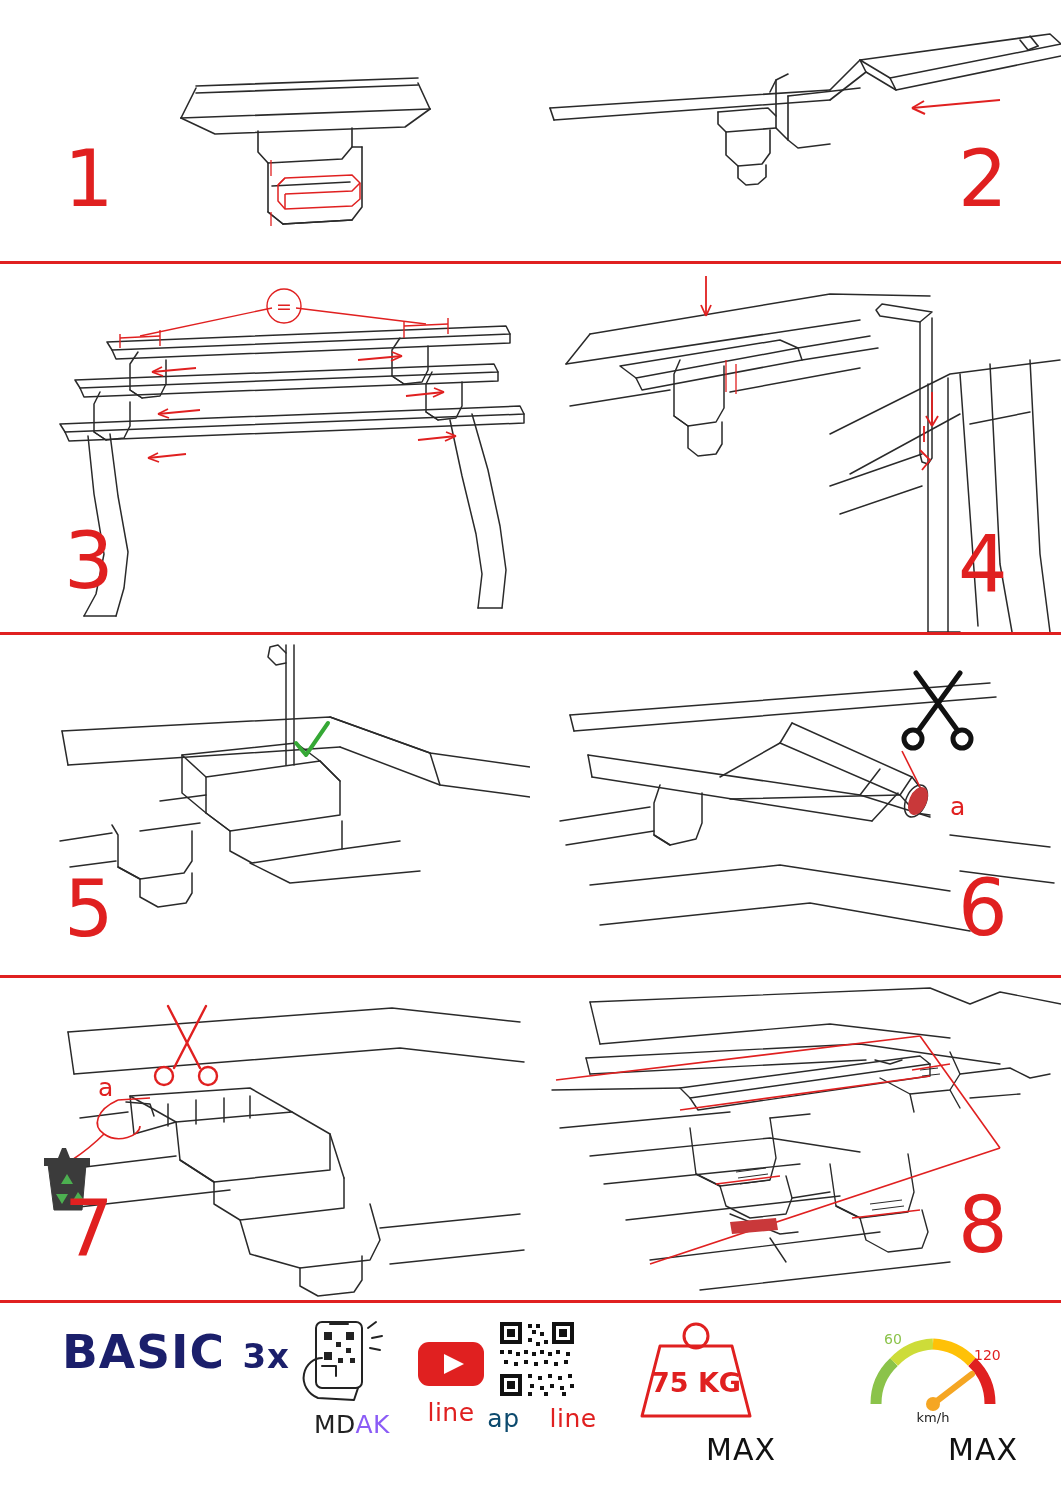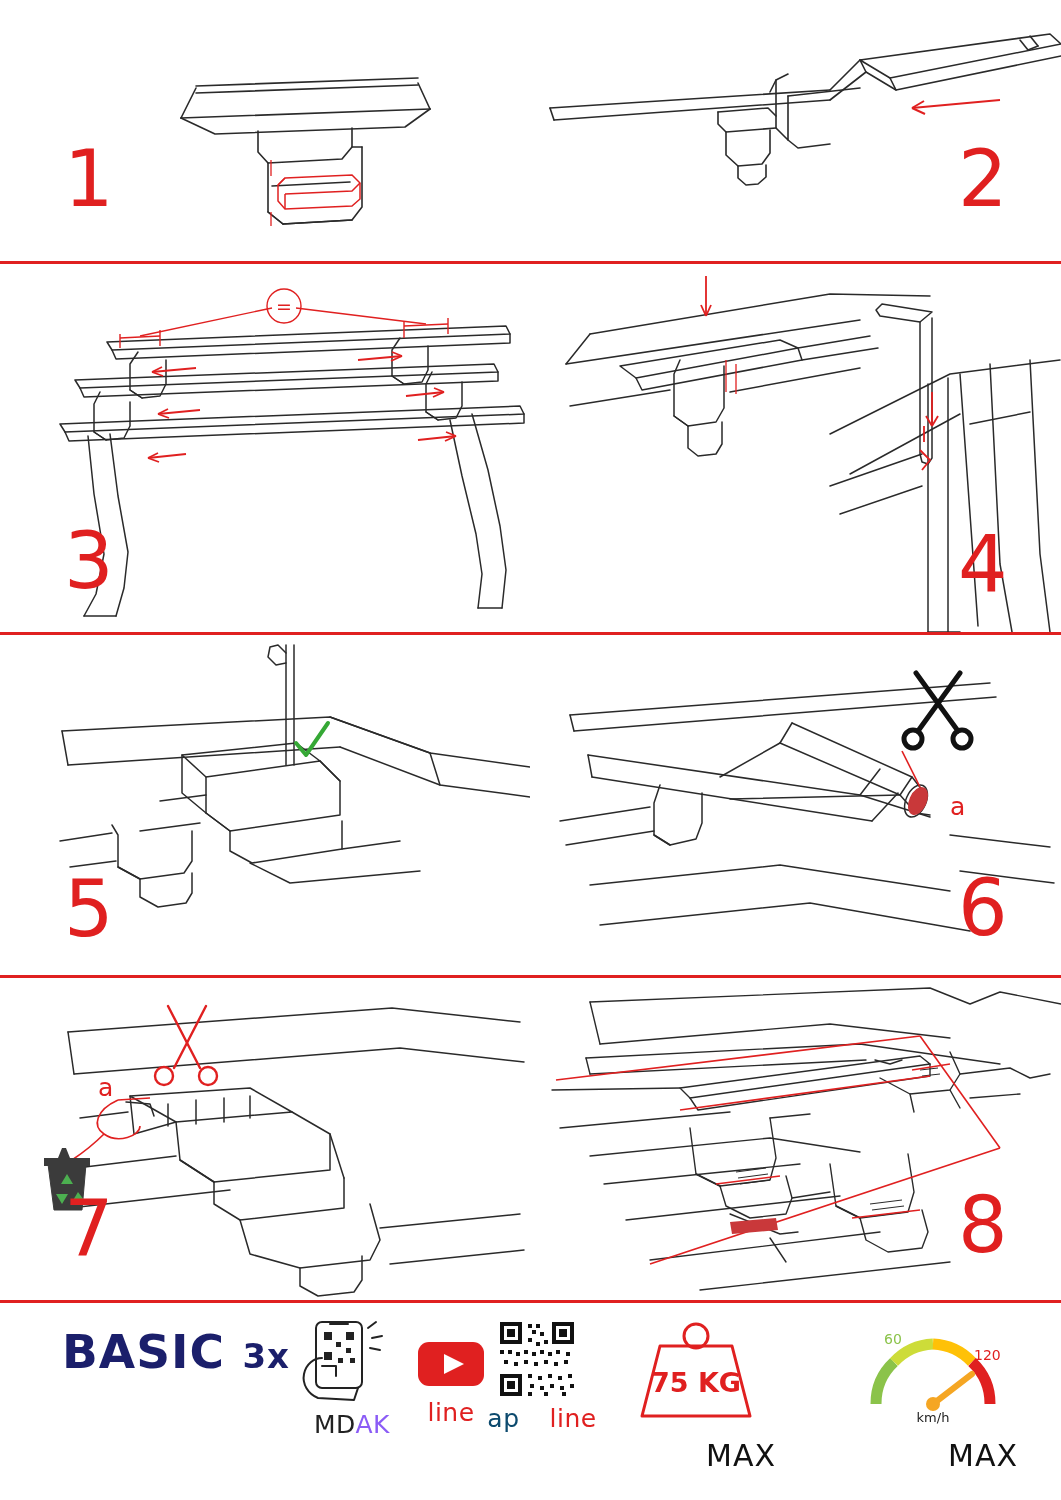--- a/index.html
+++ b/index.html
@@ -105,21 +105,21 @@
 
   .maxblock {
     position: absolute;
     text-align: right;
   }
   .max-label {
     font-family: "DejaVu Sans", sans-serif;
     font-size: 30px;
     color: #111;
     letter-spacing: 1px;
-    margin-top: 12px;
+    margin-top: 6px;
   }
   .weight-text {
     font-family: "DejaVu Sans", sans-serif;
     font-weight: 700;
     font-size: 27px;
     fill: #e02020;
   }
 </style>
 </head>
 <body>

